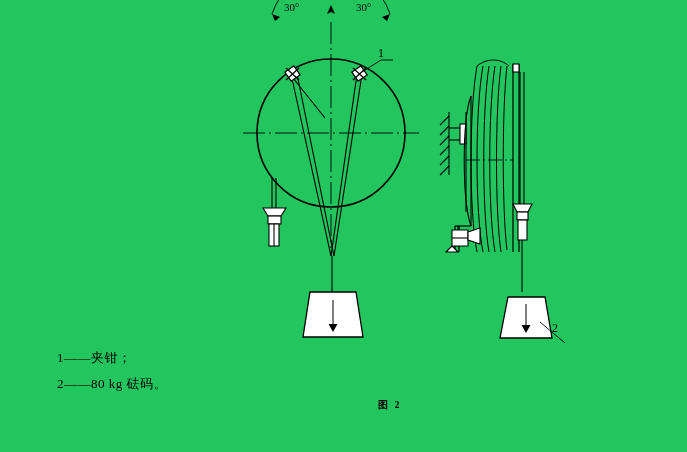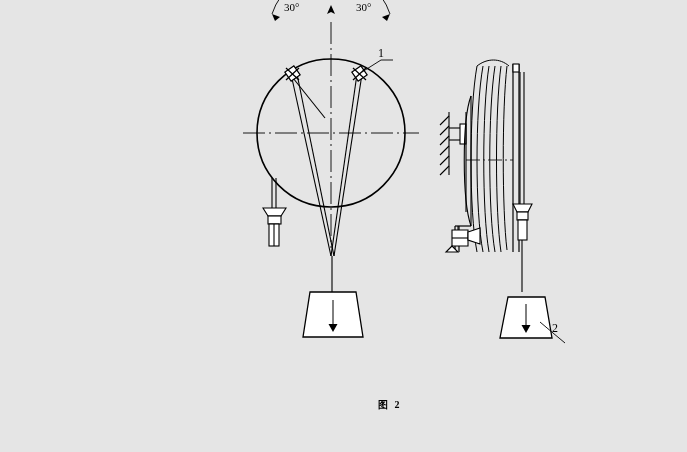--- a/index.html
+++ b/index.html
@@ -8,21 +8,21 @@
     background: #ffffff;
   }
   body {
     font-family: "Liberation Serif", serif;
     color: #000000;
   }
   #page {
     position: relative;
     width: 687px;
     height: 452px;
-    background: #e5e5e5;
+    background: #22c55e;
     overflow: hidden;
   }
   #figure-svg {
     position: absolute;
     left: 0;
     top: 0;
     width: 687px;
     height: 452px;
   }
   .legend {
@@ -198,16 +198,20 @@
     </g>
 
     <g stroke="#000" stroke-width="0.9" fill="none">
       <line x1="540" y1="322" x2="553" y2="333"></line>
       <line x1="553" y1="333" x2="565" y2="343"></line>
     </g>
     <text class="callout-label" x="552" y="332">2</text>
 
   </svg>
 
+  <div class="legend">
+    <div>1——夹钳；</div>
+    <div>2——80 kg 砝码。</div>
+  </div>
 
   <div class="fig-caption">图 2</div>
 
 </div>
 
 </body></html>

